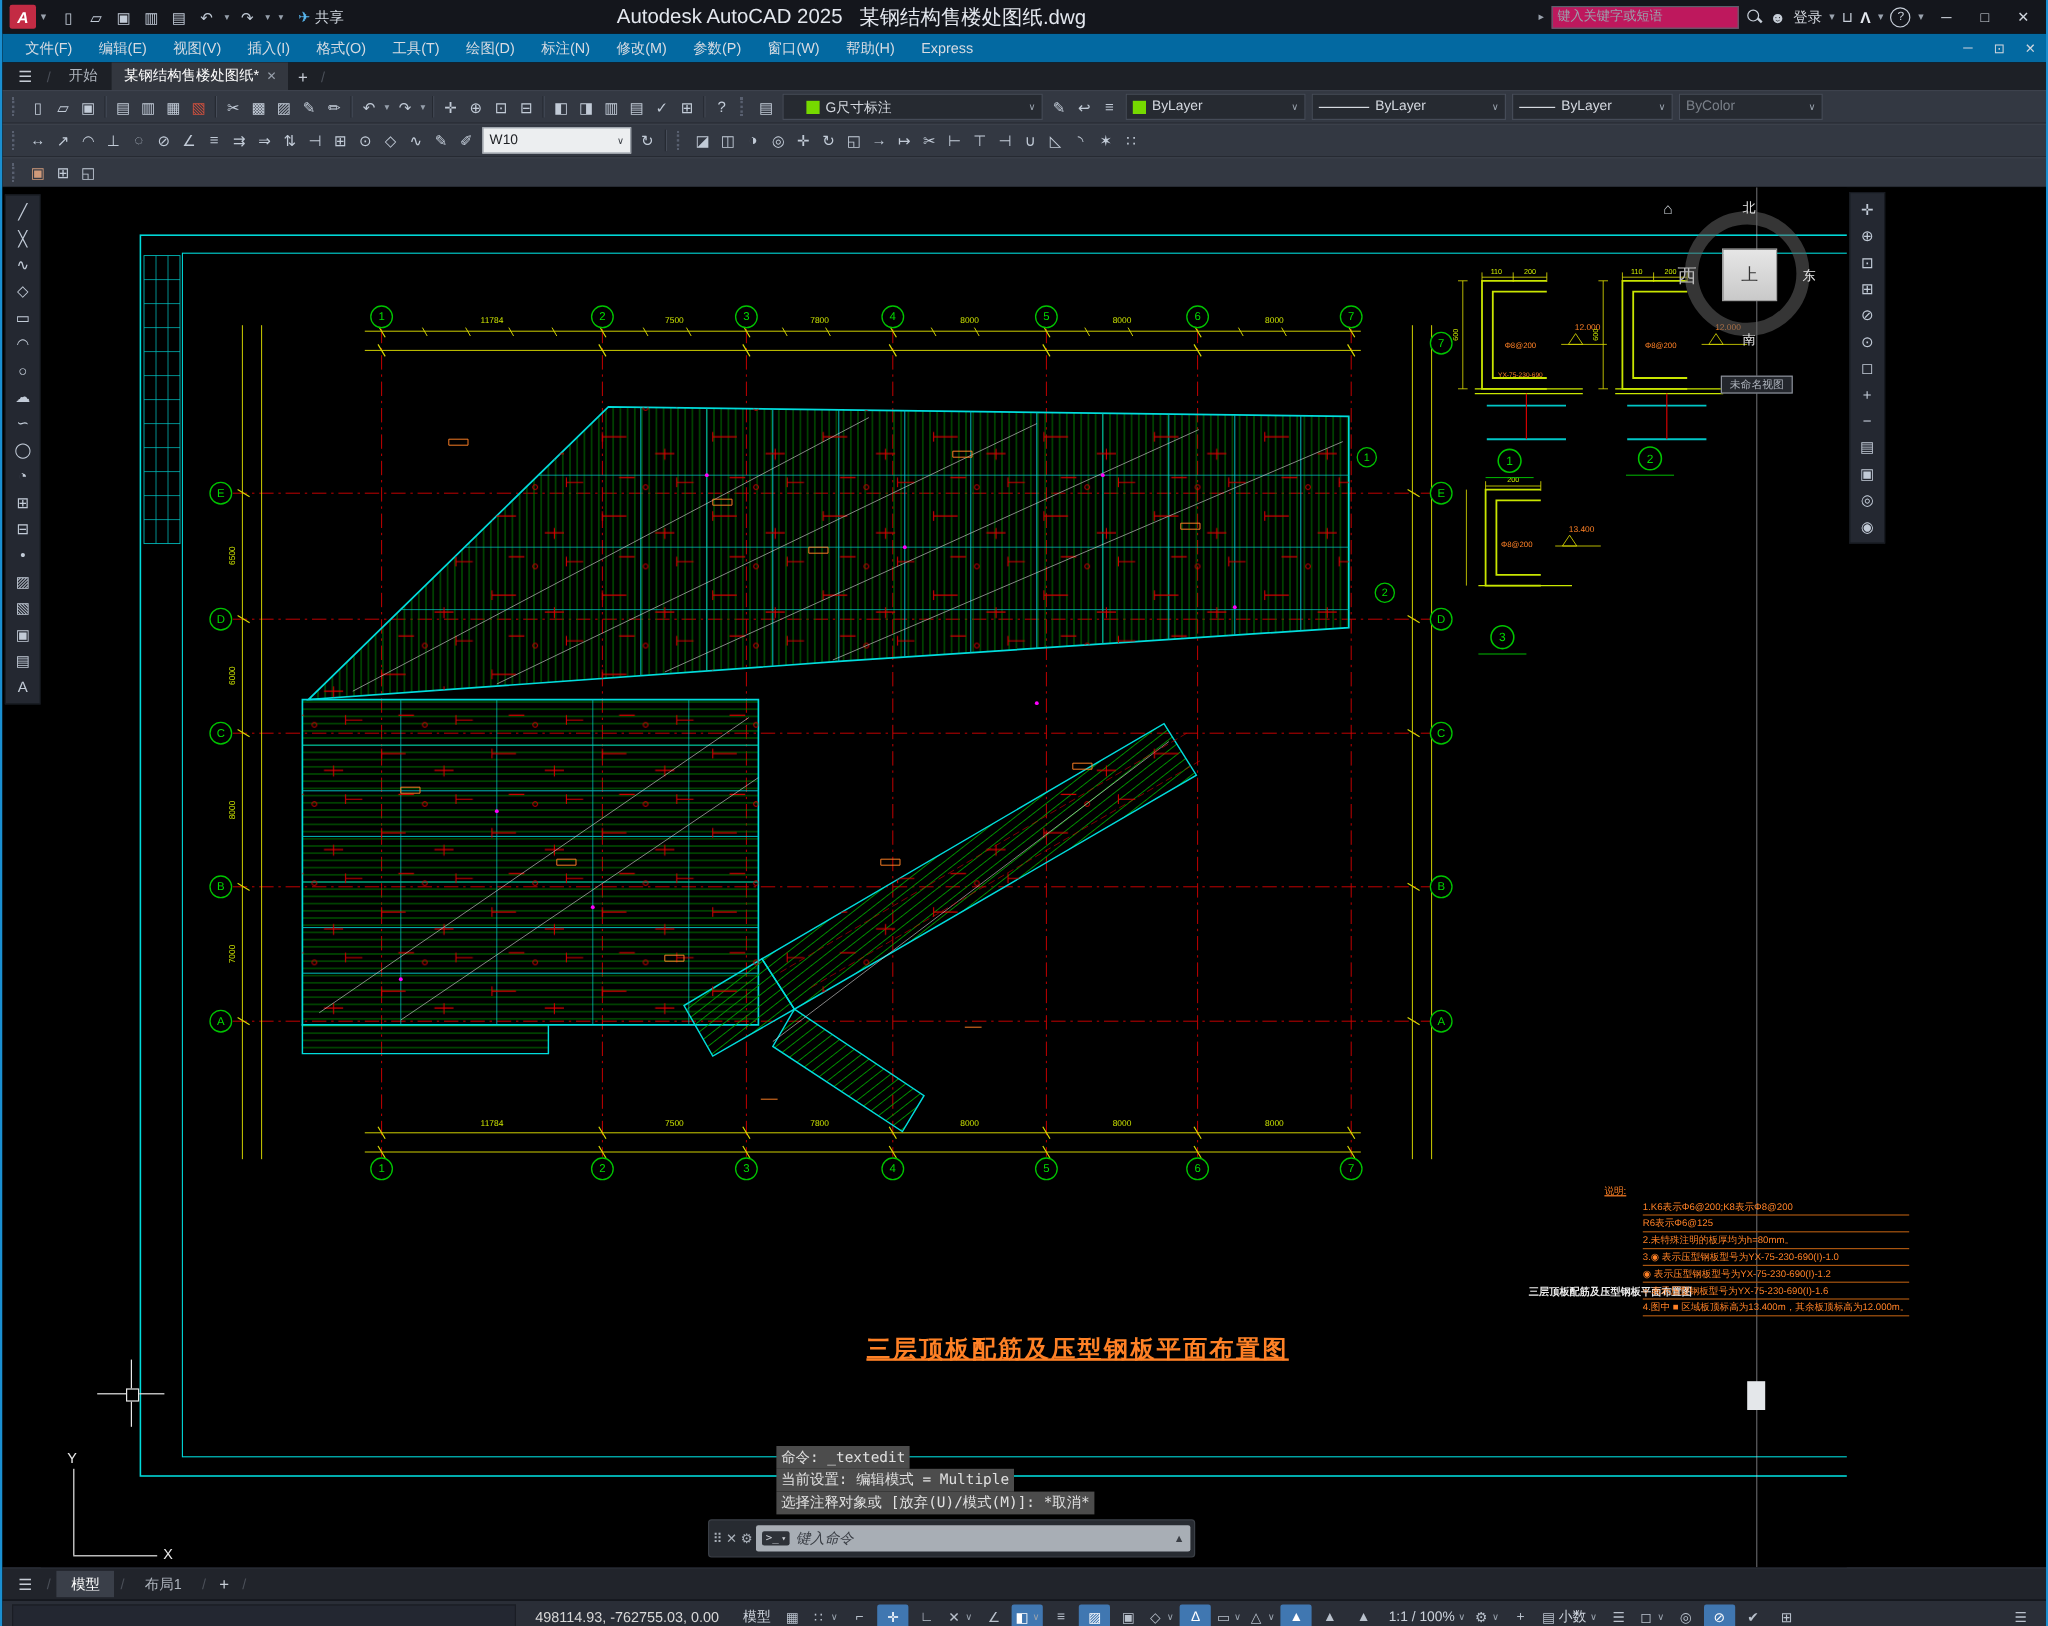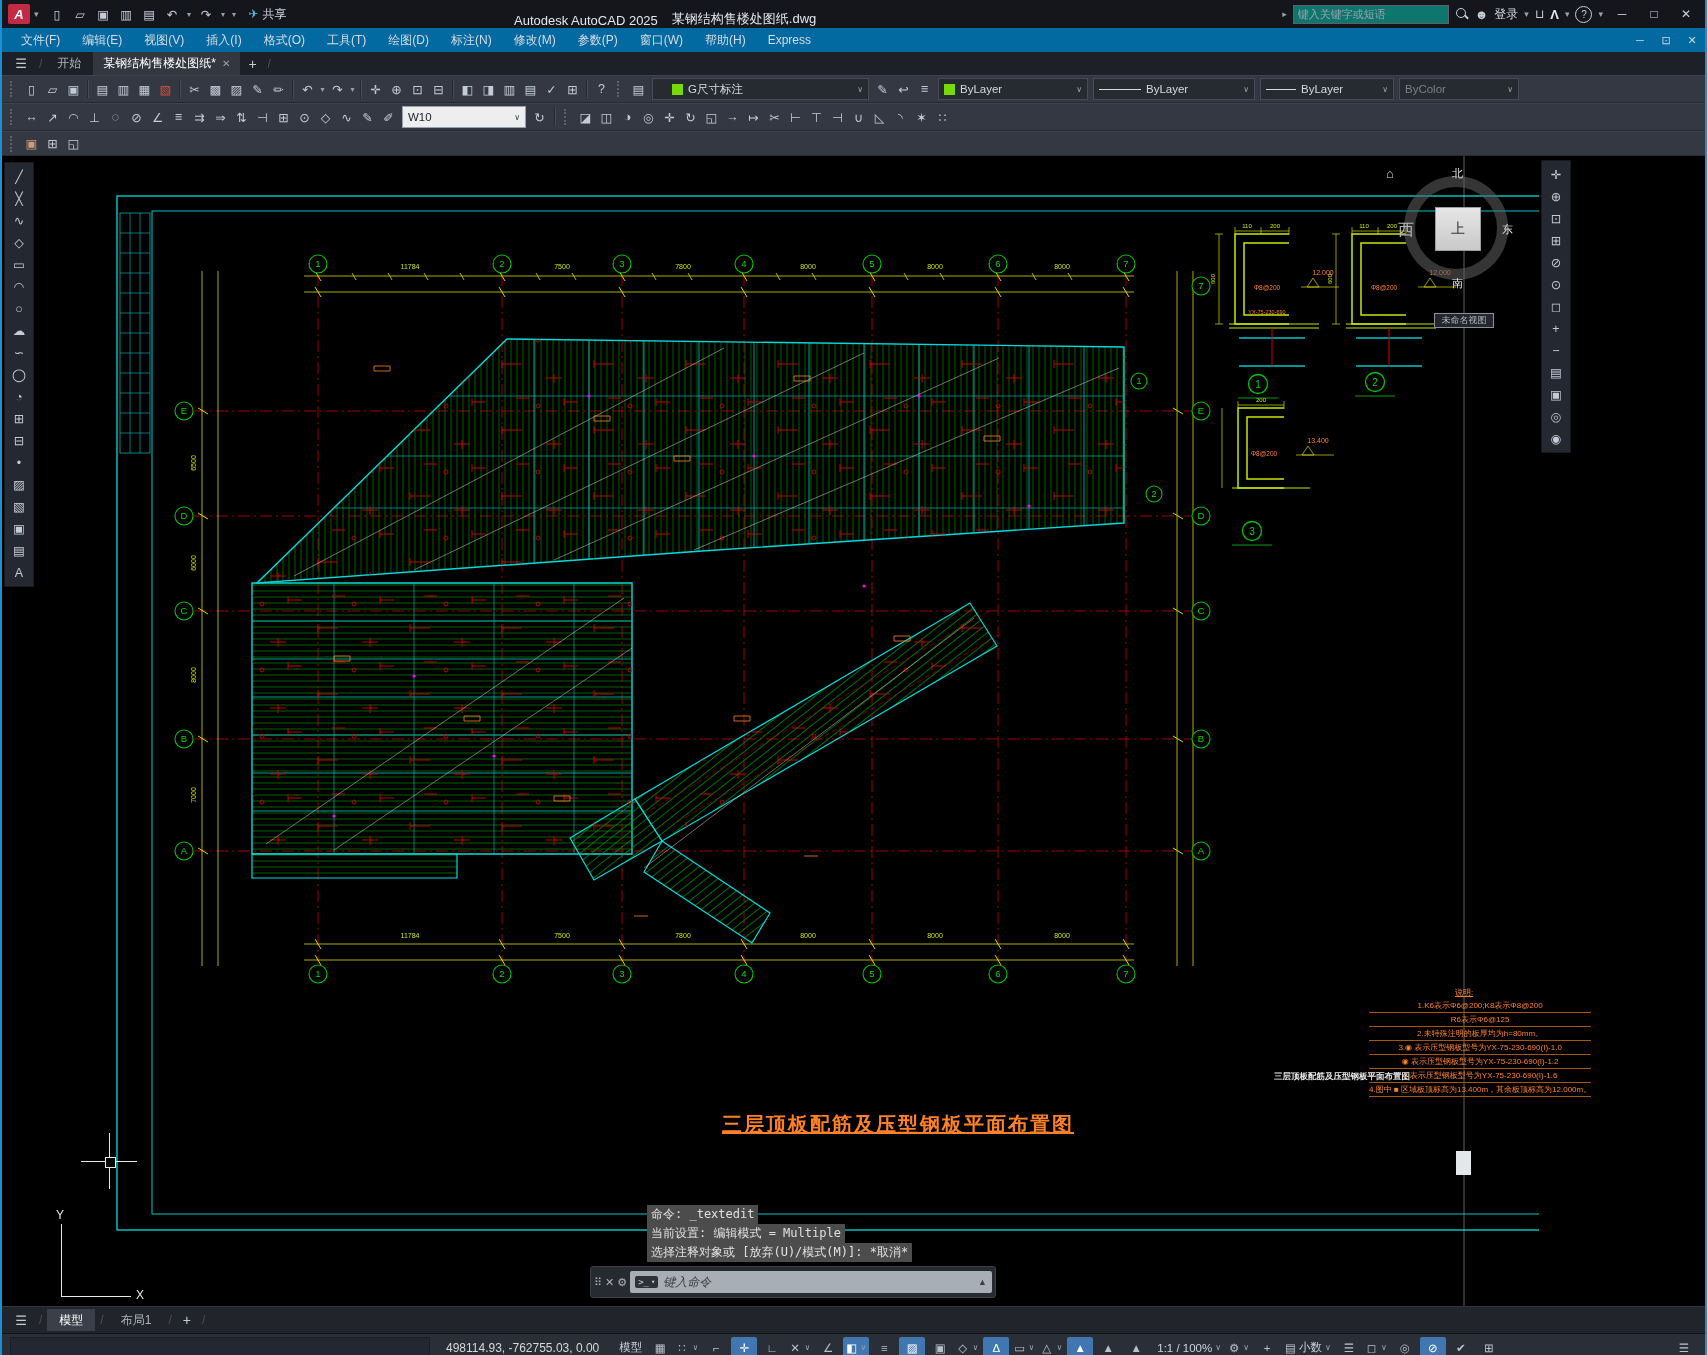--- a/index.html
+++ b/index.html
@@ -10,23 +10,23 @@
   .titlebar{height:28px;background:#14161c;color:#d5d9e0;font-size:12px;padding:0 6px;gap:4px;position:relative;}
   .alogo{width:22px;height:20px;background:#c32b44;color:#fff;font-weight:bold;font-style:italic;
          display:flex;align-items:center;justify-content:center;border-radius:2px;font-size:13px;}
   .qat{display:flex;align-items:center;gap:2px;margin-left:4px;}
   .ti{width:21px;height:20px;display:flex;align-items:center;justify-content:center;font-size:12.5px;color:#c2cbd7;flex:none;}
   .ti.car{width:9px;font-size:8px;color:#97a0ac;}
   .ti.red{color:#d0503e;}
   .ti.warm{color:#d09a7a;}
   .share{color:#cfd5dd;display:flex;gap:4px;align-items:center;margin-left:6px;}
   .share .g{color:#58b7ef;}
-  .apptitle{position:absolute;left:512px;top:0;height:28px;display:flex;align-items:flex-end;gap:14px;color:#e3e7ee;font-size:13px;}
+  .apptitle{position:absolute;left:512px;top:0;height:28px;display:flex;align-items:center;gap:14px;color:#e3e7ee;font-size:17px;}
   .tb-right{margin-left:auto;display:flex;align-items:center;gap:6px;}
-  .searchbox{width:146px;height:17px;background:#0f766e;border:1px solid #5a616d;color:#e0e4ea;font-size:11px;padding:0 4px;}
+  .searchbox{width:146px;height:17px;background:#be185d;border:1px solid #5a616d;color:#e0e4ea;font-size:11px;padding:0 4px;}
   .searchbox::placeholder{color:#9aa2ad;font-size:11px;}
   .mag{position:relative;width:14px;height:14px;}
   .mag b{position:absolute;left:1px;top:1px;width:8px;height:8px;border:1.5px solid #c7ced8;border-radius:50%;}
   .mag i{position:absolute;left:9px;top:9px;width:5px;height:1.5px;background:#c7ced8;transform:rotate(45deg);}
   .winbtn{width:26px;height:22px;display:flex;align-items:center;justify-content:center;color:#cfd5dd;font-size:12px;}
   .expander{color:#9aa2ad;font-size:9px;}
   .roundq{width:15px;height:15px;border:1.4px solid #c7ced8;border-radius:50%;display:flex;align-items:center;justify-content:center;font-size:10px;color:#c7ced8;}
   
   .menubar{height:24px;background:#0369a1;color:#d7dbe2;font-size:12px;padding-left:8px;}
   .menu-item{padding:0 11px;height:24px;display:flex;align-items:center;}
@@ -58,21 +58,21 @@
   .amber{color:#f2b32a;}
   
   .workspace{position:relative;height:1150px;background:#000;}
   .vcol{position:absolute;display:flex;flex-direction:column;gap:1px;background:#242831;padding:3px 1px;border:1px solid #161920;}
   .vcol .ti{width:26px;height:21px;}
   .canvas{position:absolute;left:32px;top:0;width:1505px;height:1150px;background:#000;}
   .canvas svg{position:absolute;left:0;top:0;}
   .ovl{position:absolute;white-space:nowrap;}
   .dwgtitle{color:#ff8126;font-size:20px;letter-spacing:2px;text-decoration:underline;font-weight:bold;}
   .tblabel{color:#e8e8e8;font-size:8.5px;font-weight:bold;}
-  .notes{color:#ff8126;font-size:8px;line-height:13px;text-align:center;}
+  .notes{color:#ff8126;font-size:8px;line-height:13px;}
   .notes .nhead{text-decoration:underline;}
   .noteline{border-bottom:1px solid #a85510;padding-bottom:0px;margin-left:32px;}
   .cmdline{background:#4c4c4c;color:#e0e0e0;font-family:"DejaVu Sans Mono",monospace;font-size:12px;padding:1px 4px;width:fit-content;}
   .cmdbar{left:556px;top:1110px;width:398px;height:30px;background:#272b31;border:1px solid #3a3f46;border-radius:3px;display:flex;align-items:center;padding:0 3px;gap:3px;}
   .cmdbar .g{color:#aab1ba;font-size:11px;}
   .cmdfield{flex:1;height:22px;background:#a8aeb5;border-radius:2px;display:flex;align-items:center;gap:5px;padding:0 5px;}
   .promptchip{background:#2e3238;color:#cfd3d9;font-family:"DejaVu Sans Mono",monospace;font-size:9px;padding:1px 3px;border-radius:2px;display:flex;gap:2px;align-items:center;}
   .promptchip .tcar{font-size:7px;color:#cfd3d9;margin:0;}
   .cmdph{font-style:italic;color:#3a3e45;font-size:12px;}
   .cmdup{margin-left:auto;color:#3a3e45;font-size:9px;}

